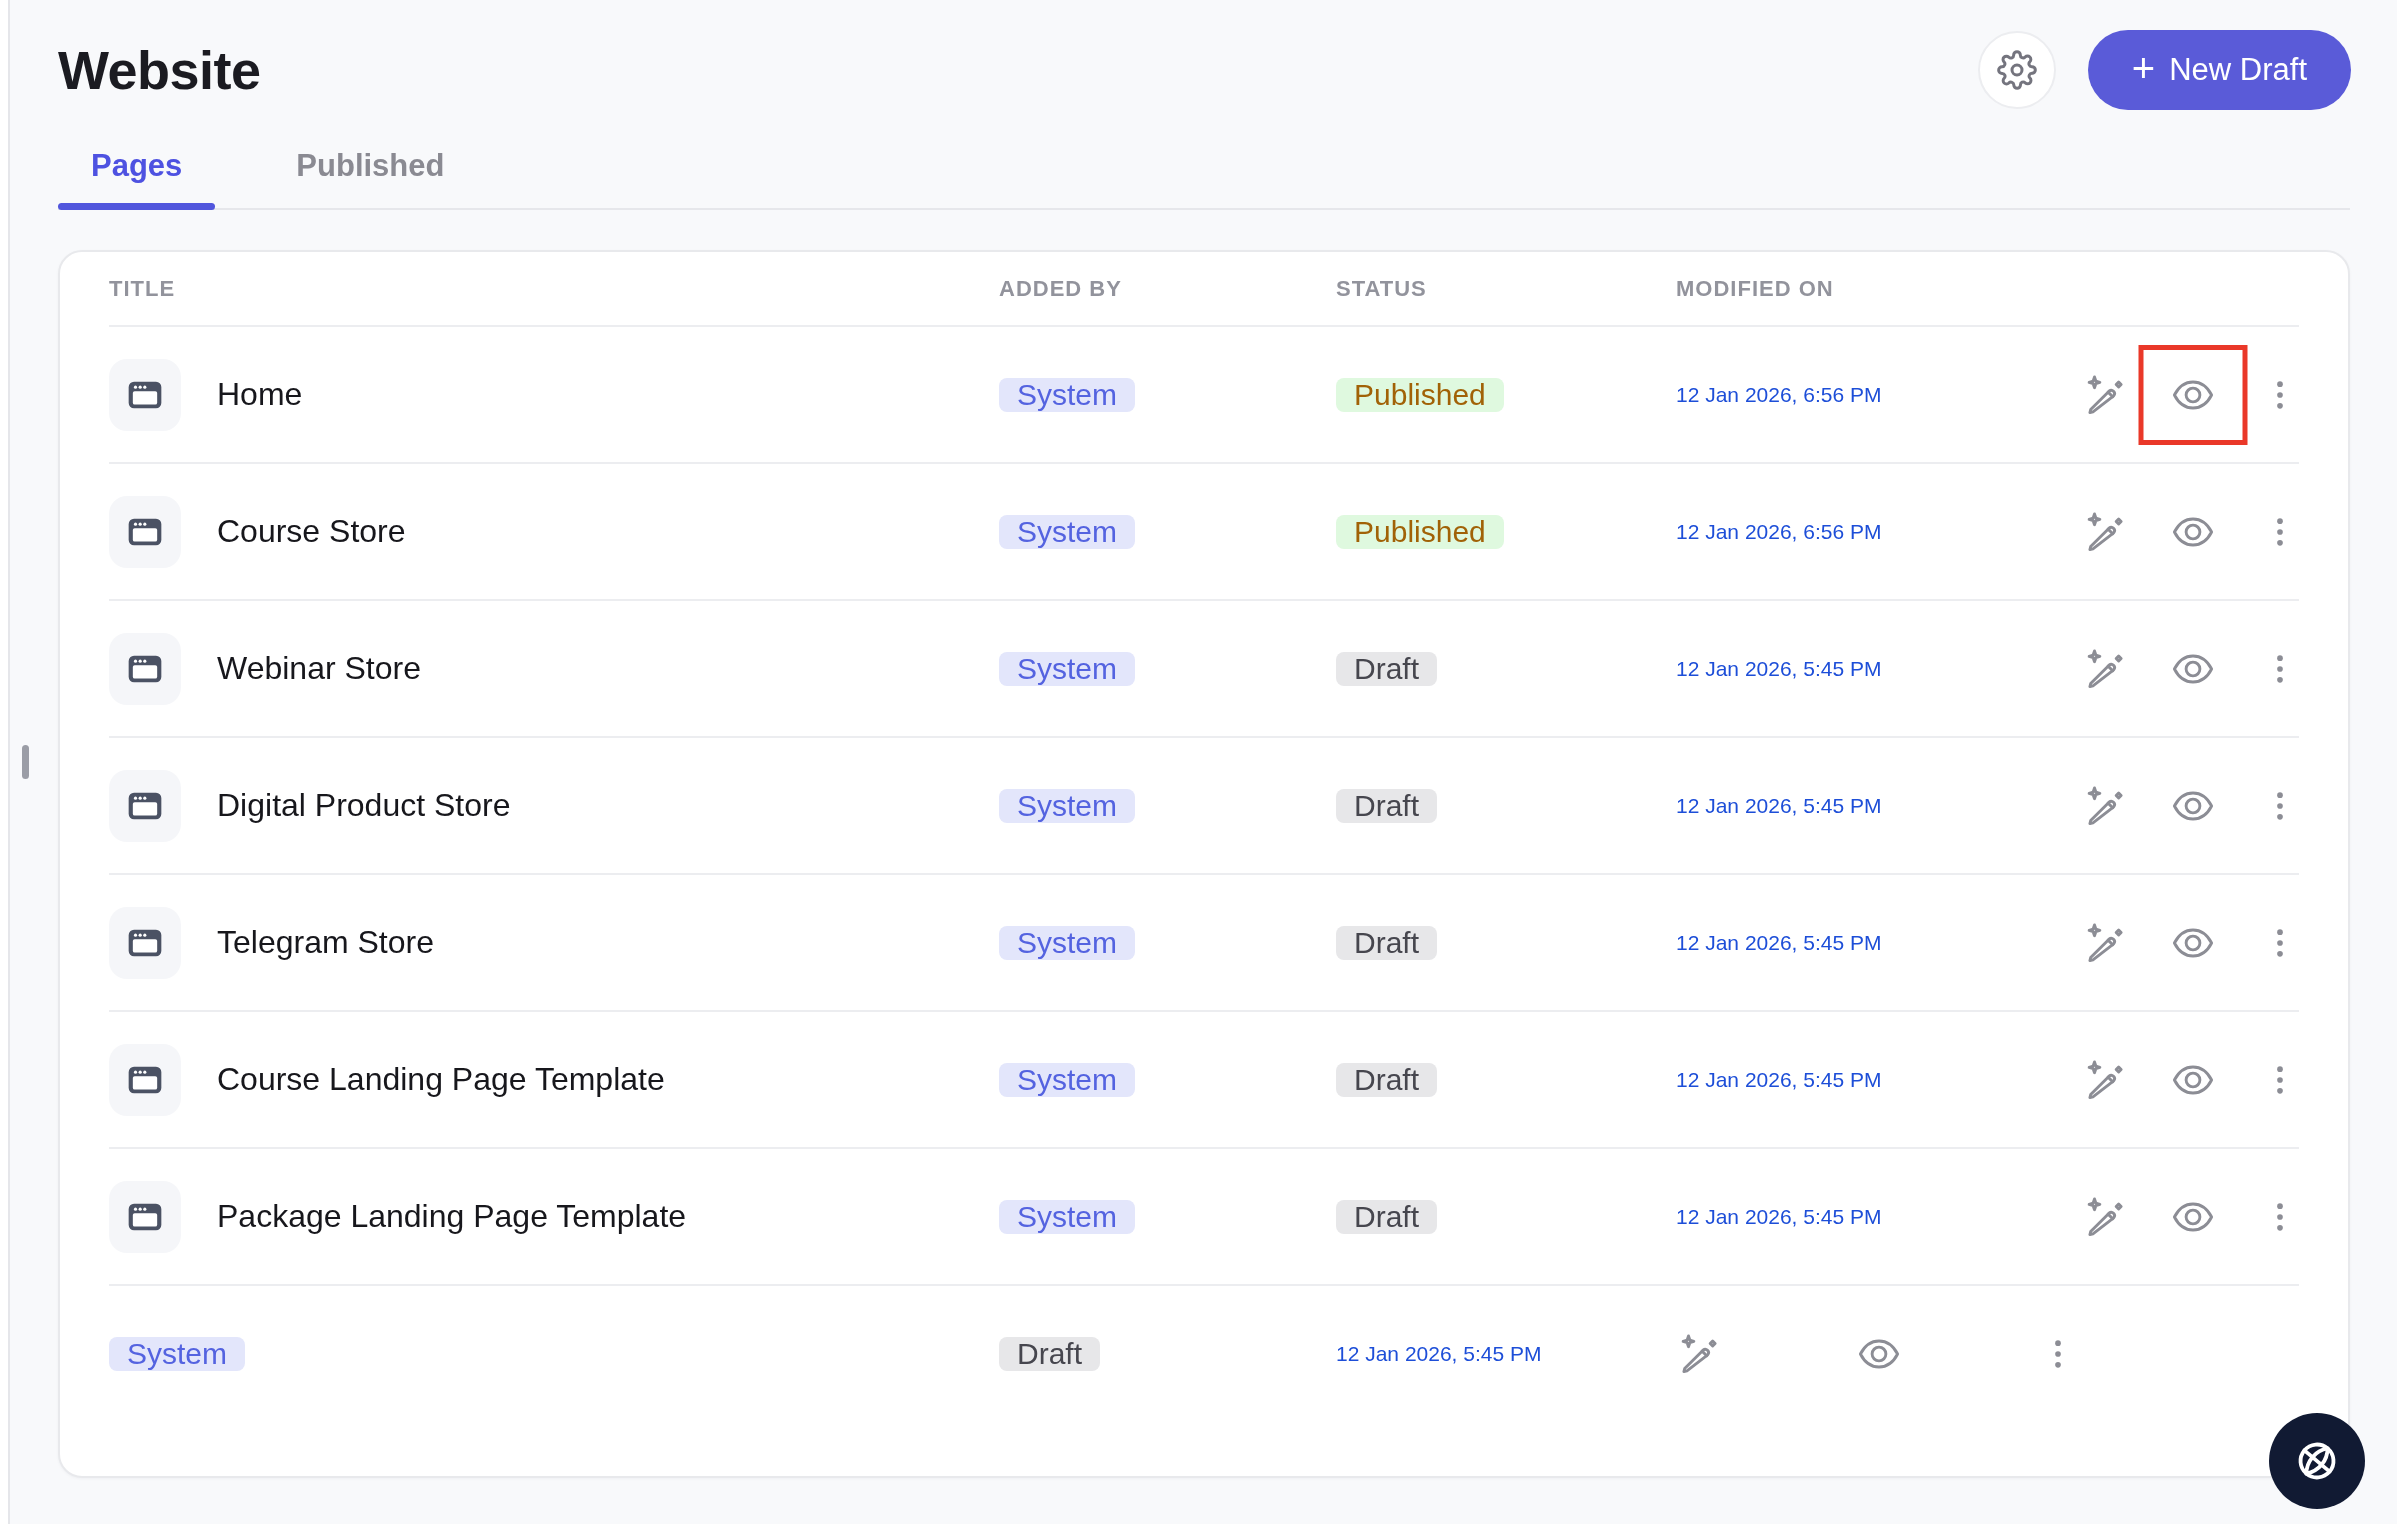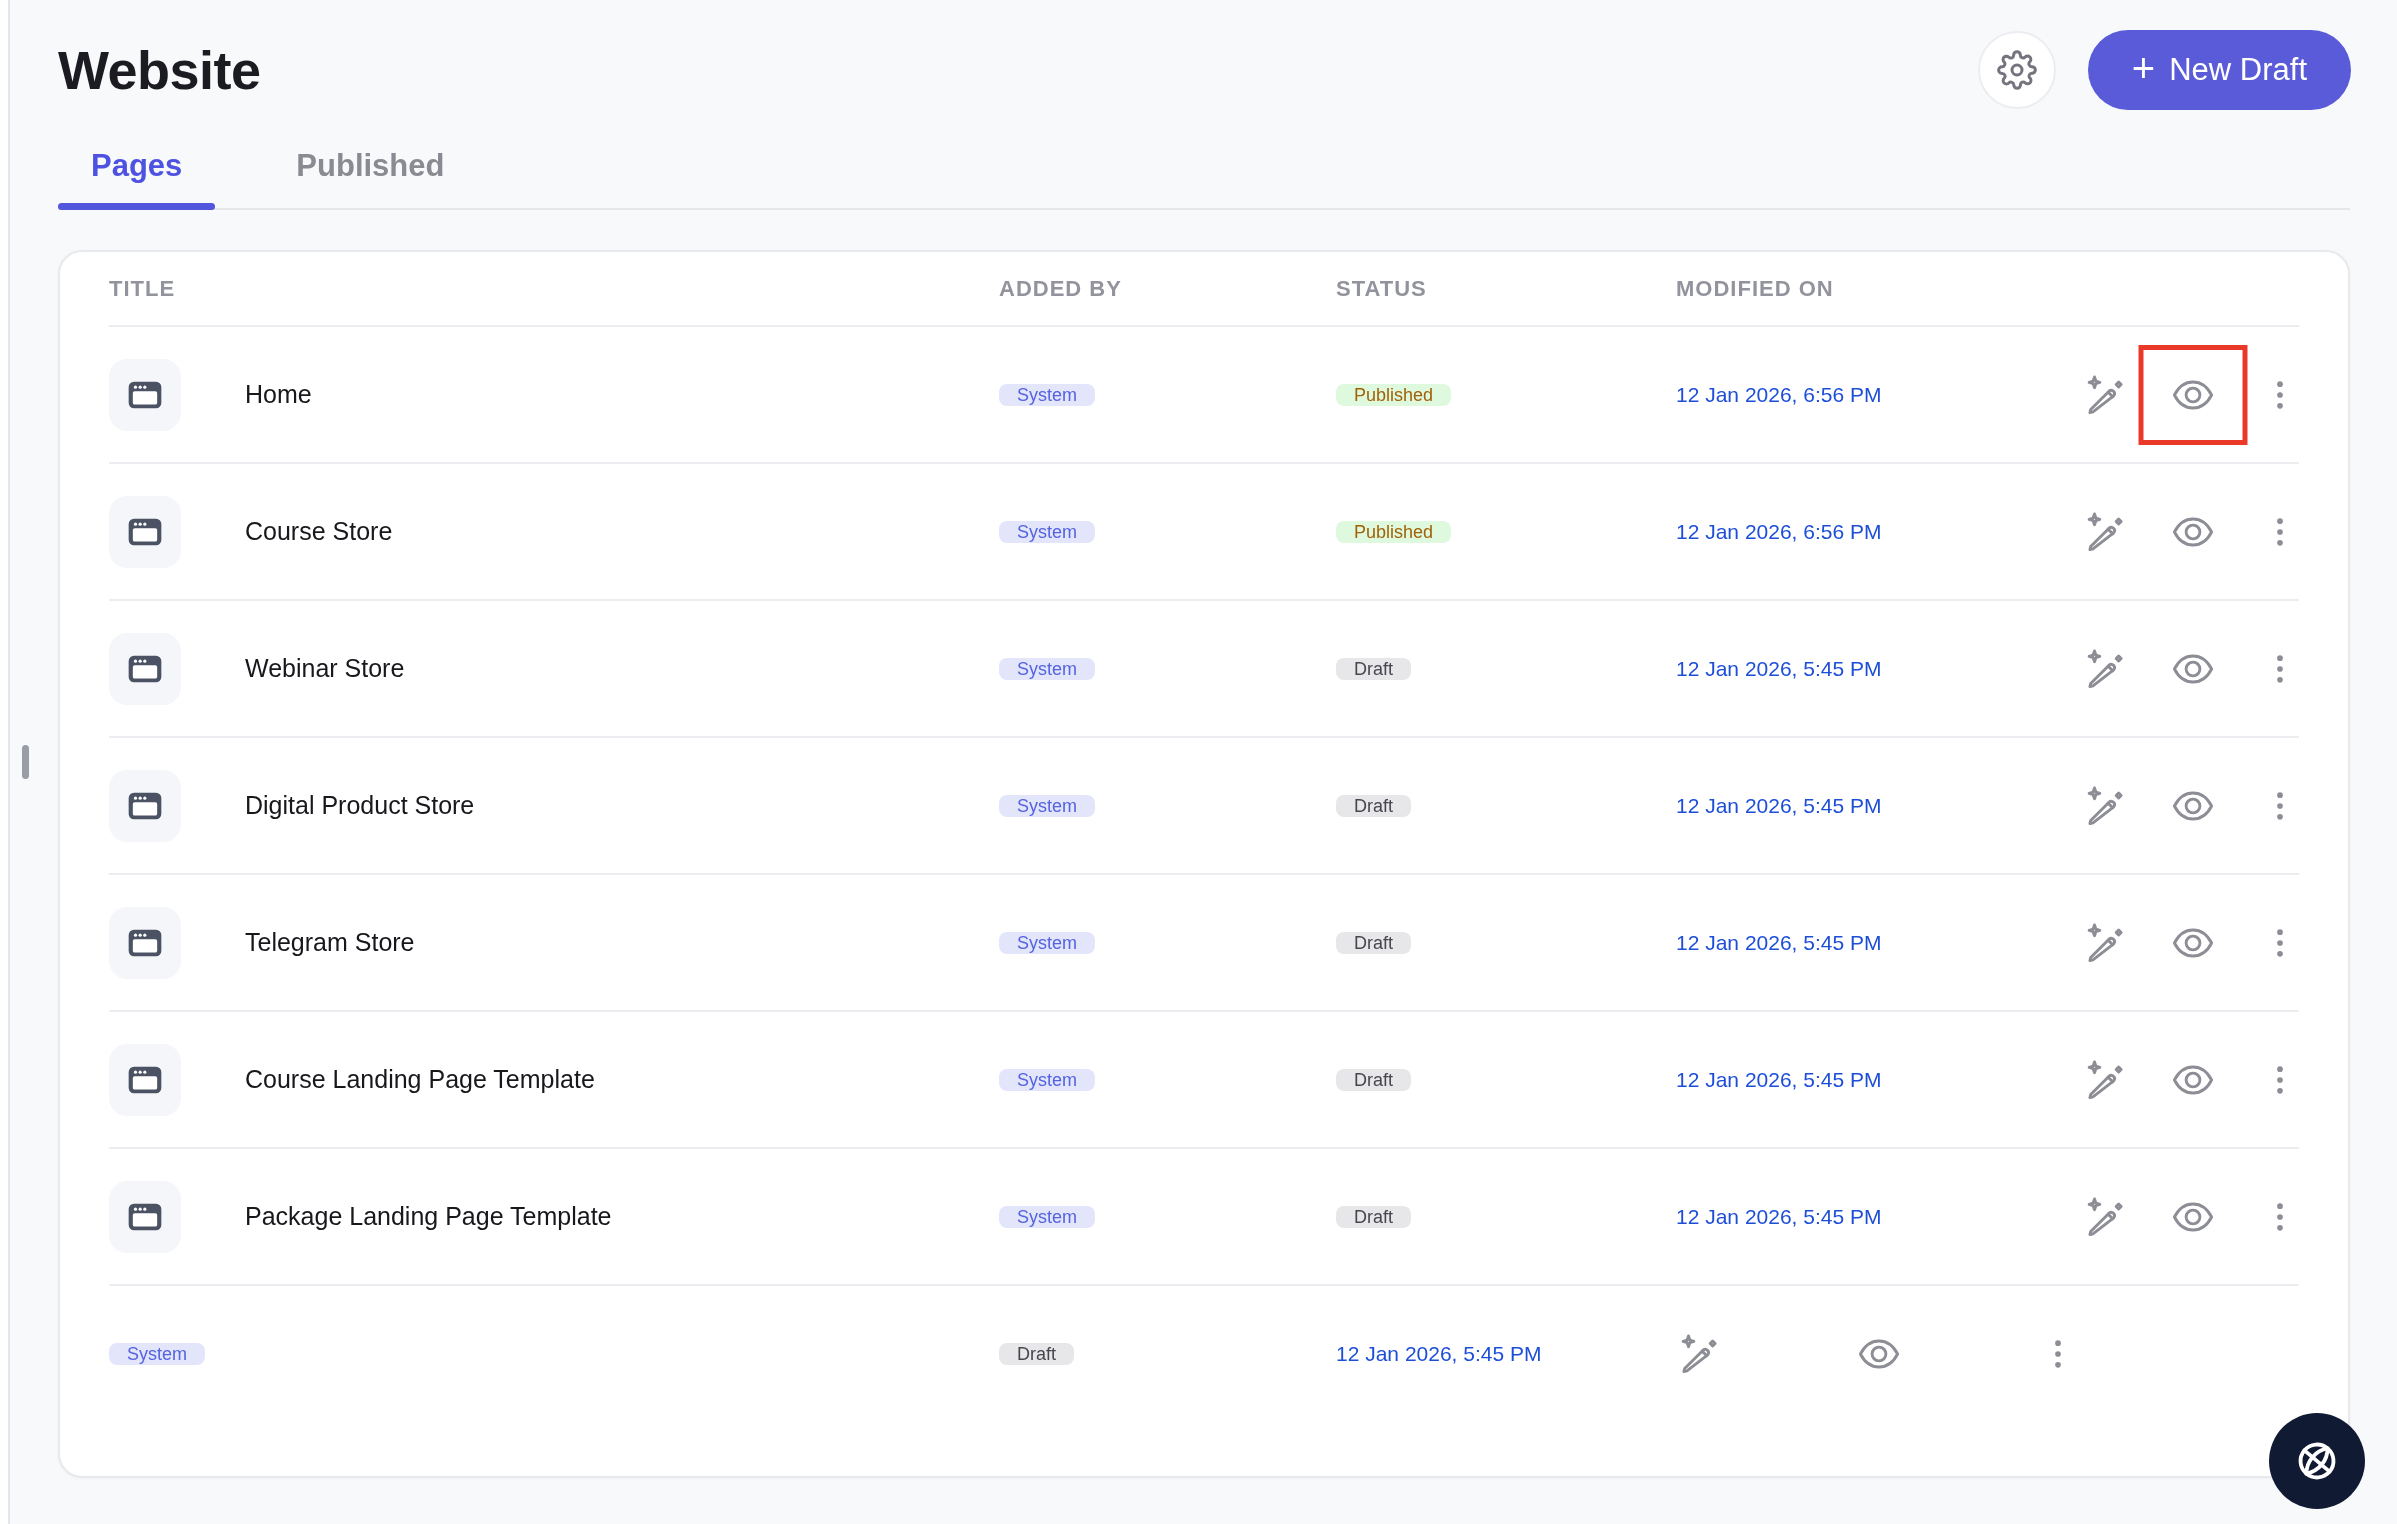--- a/index.html
+++ b/index.html
@@ -31,22 +31,22 @@
   .tab.active::after { content:""; position:absolute; left:0; right:0; bottom:-2px; height:7px; border-radius:4px; background:#5156DD; }
 
   
   .card { margin:40px 48px 0 58px; height:1228px; background:#FFFFFF; border:2px solid #E8E9EC; border-radius:24px; box-shadow:0 1px 3px rgba(16,24,40,.04); padding:0 49px; overflow:hidden; }
   .thead, .trow { display:grid; grid-template-columns:890px 337px 340px 406px 222px; align-items:center; }
   .thead { height:73px; }
   .th { font-size:22px; font-weight:700; letter-spacing:1px; color:#92939C; text-transform:uppercase; }
   .trow { height:137px; border-top:2px solid #ECEDF0; }
   .c-title { display:flex; align-items:center; gap:36px; }
   .page-icon-wrap { width:72px; height:72px; border-radius:18px; background:#F5F6F9; display:flex; align-items:center; justify-content:center; flex:none; }
-  .row-title { font-size:25px; font-weight:500; color:#17171C;margin-left:28px; }
-  .badge { display:inline-block; font-size:18px; line-height:1; padding:2px 18px; border-radius:8px; }
+  .row-title { font-size:32px; font-weight:500; color:#17171C; }
+  .badge { display:inline-block; font-size:30px; line-height:1; padding:2px 18px; border-radius:8px; }
   .badge-system { background:#E3E6FB; color:#5463E0; }
   .badge-published { background:#DFF9DF; color:#a16207; }
   .badge-draft { background:#E7E7E9; color:#46464E; }
   .c-modified { font-size:21px; font-weight:500; color:#1d4ed8; }
   .c-actions { display:flex; align-items:center; justify-content:space-between; }
   .icon-btn { background:none; border:none; padding:0; cursor:pointer; display:flex; align-items:center; justify-content:center; width:48px; height:48px; }
   .eye-wrap { position:relative; display:flex; align-items:center; justify-content:center; }
   .red-box { position:absolute; left:50%; top:50%; transform:translate(-50%,-50%); width:109px; height:100px; border:5px solid #EA3829; pointer-events:none; }
 
   

